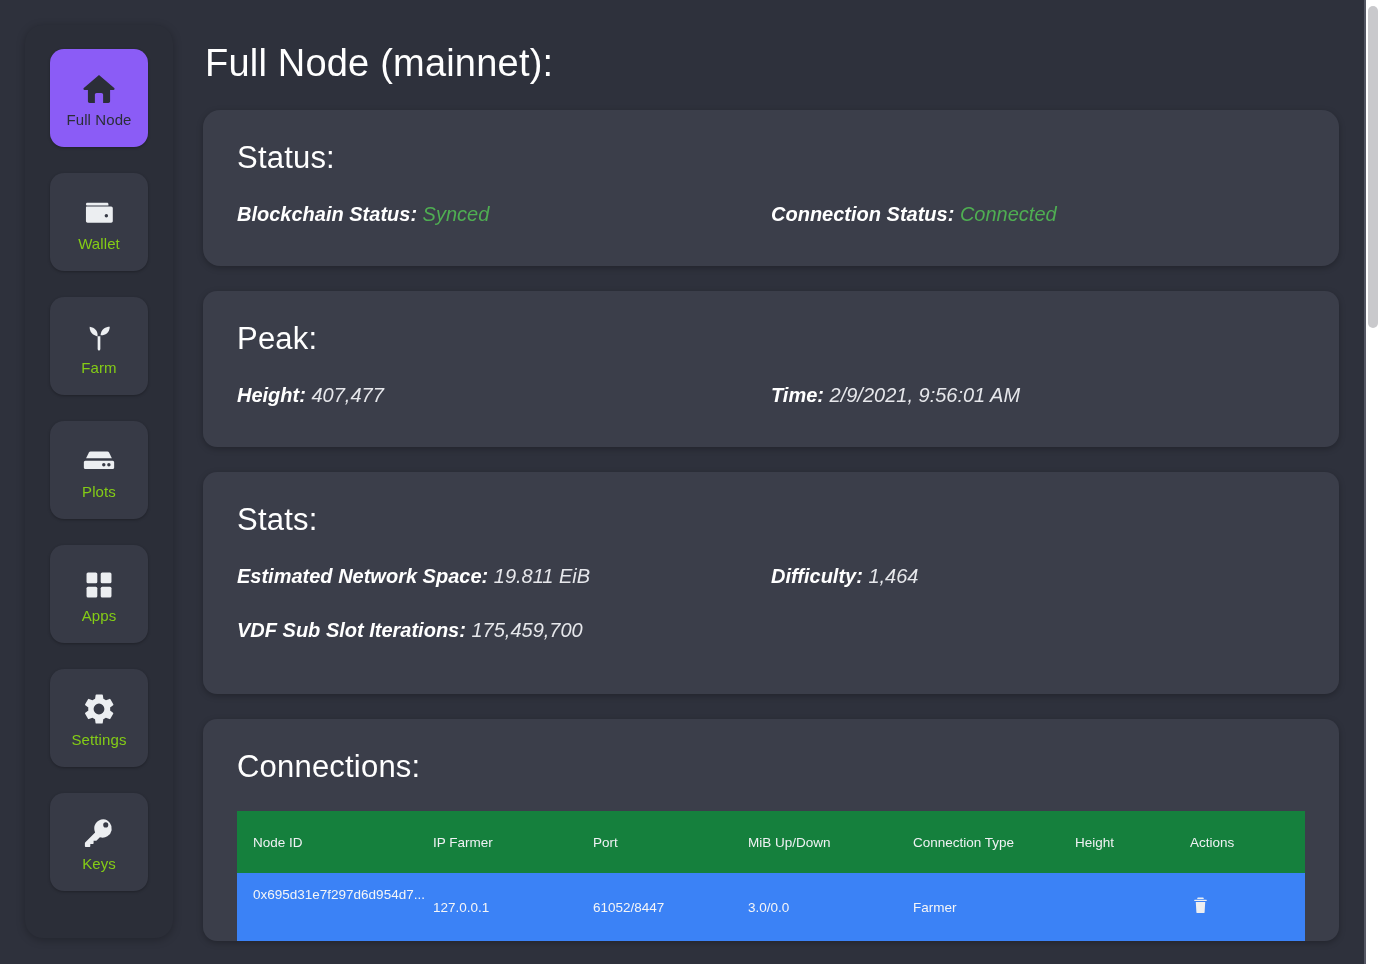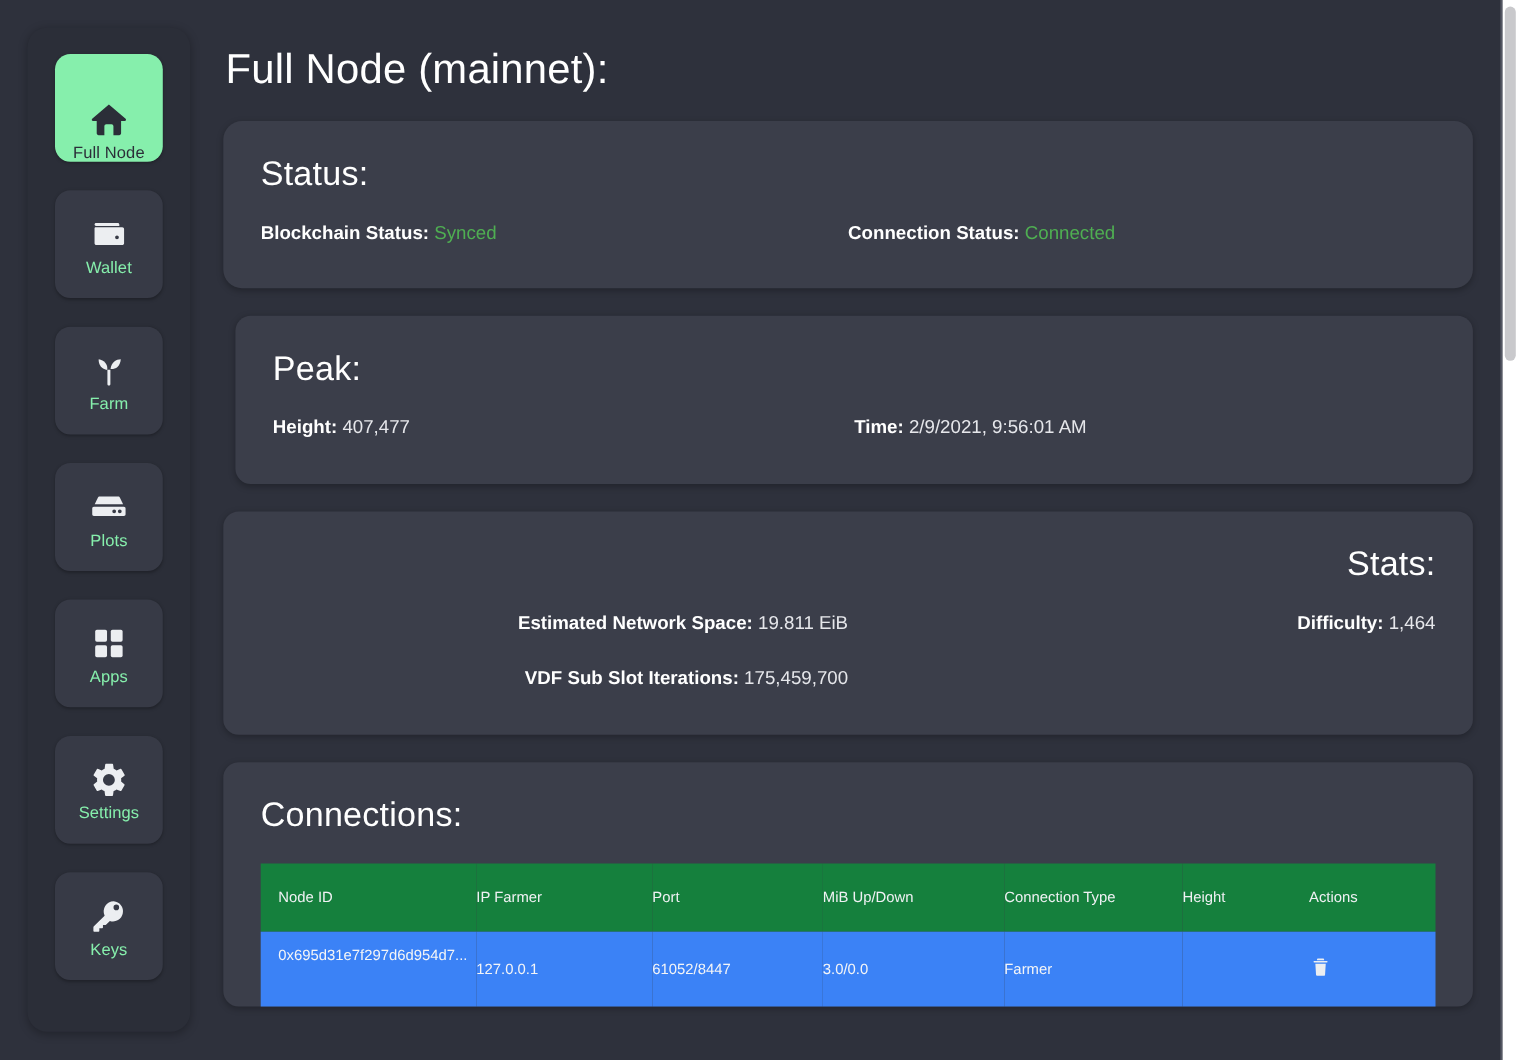--- a/index.html
+++ b/index.html
@@ -48,34 +48,33 @@
     background: #373a46;
     display: flex;
     flex-direction: column;
     align-items: center;
     justify-content: center;
     gap: 4px;
     cursor: pointer;
     box-shadow: 0 1px 3px rgba(0,0,0,0.28);
   }
   .nav-item.active {
-    background: #86efac;
-    justify-content: flex-end;
+    background: #8b5cf6;
   }
   .nav-item .nav-icon {
     width: 38px;
     height: 38px;
     display: flex;
     align-items: center;
     justify-content: center;
   }
   .nav-item .nav-icon svg { display: block; }
   .nav-item .nav-label {
     font-size: 15px;
-    color: #86efac;
+    color: #84cc16;
     letter-spacing: 0.1px;
     line-height: 1;
   }
   .nav-item.active .nav-label { color: #2b2e38; }
 
   
   .main {
     position: absolute;
     left: 173px;
     top: 0;
@@ -109,34 +108,35 @@
     letter-spacing: 0.2px;
   }
 
   .stat-grid {
     display: grid;
     grid-template-columns: 1fr 1fr;
     row-gap: 30px;
   }
 
   .stat-line {
-    font-size: 17px;
+    font-size: 20px;
     color: #e6e7eb;
     line-height: 1.2;
+    font-style: italic;
   }
   .stat-line .k {
     font-weight: bold;
     color: #ffffff;
   }
   .stat-line .v { font-weight: normal; }
   .stat-line .v.green { color: #4fae52; }
 
   .card.status-card  { padding-bottom: 40px; border-radius: 17px; }
-  .card.peak-card    { padding-bottom: 40px; margin-left: 11px; }
-  .card.stats-card   { padding-bottom: 40px; text-align: right; }
+  .card.peak-card    { padding-bottom: 40px; }
+  .card.stats-card   { padding-bottom: 52px; }
   .card.connections-card { padding-bottom: 0; }
 
   
   .conn-table {
     width: 1068px;
     border-collapse: collapse;
     table-layout: fixed;
     margin-top: 4px;
   }
   .conn-table thead tr { background: #15803d; }

